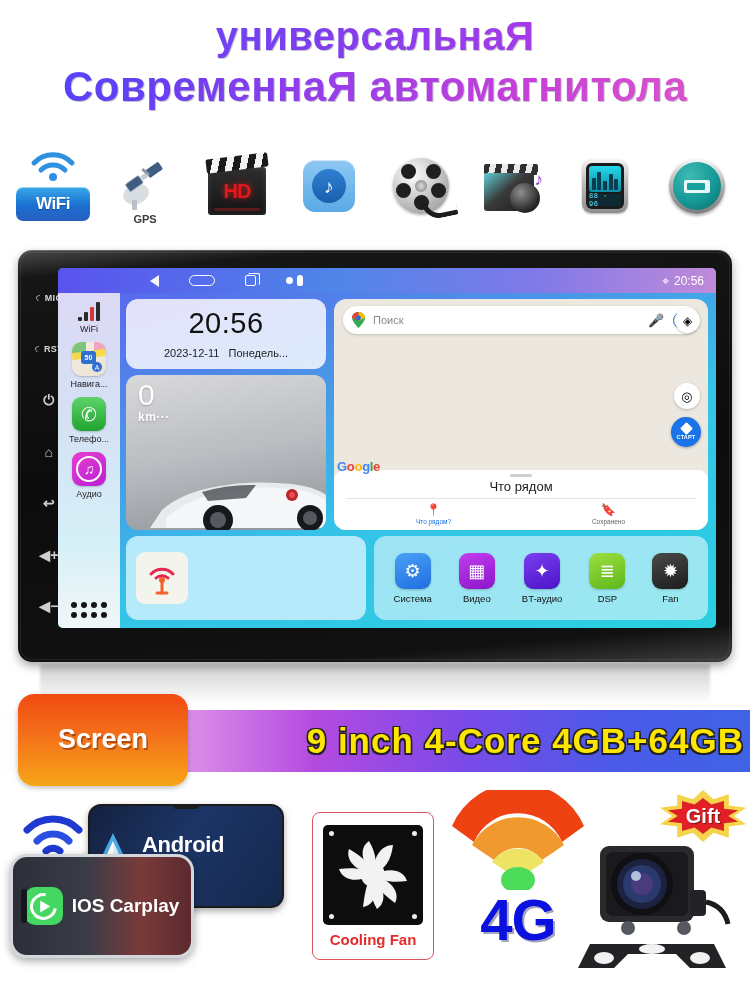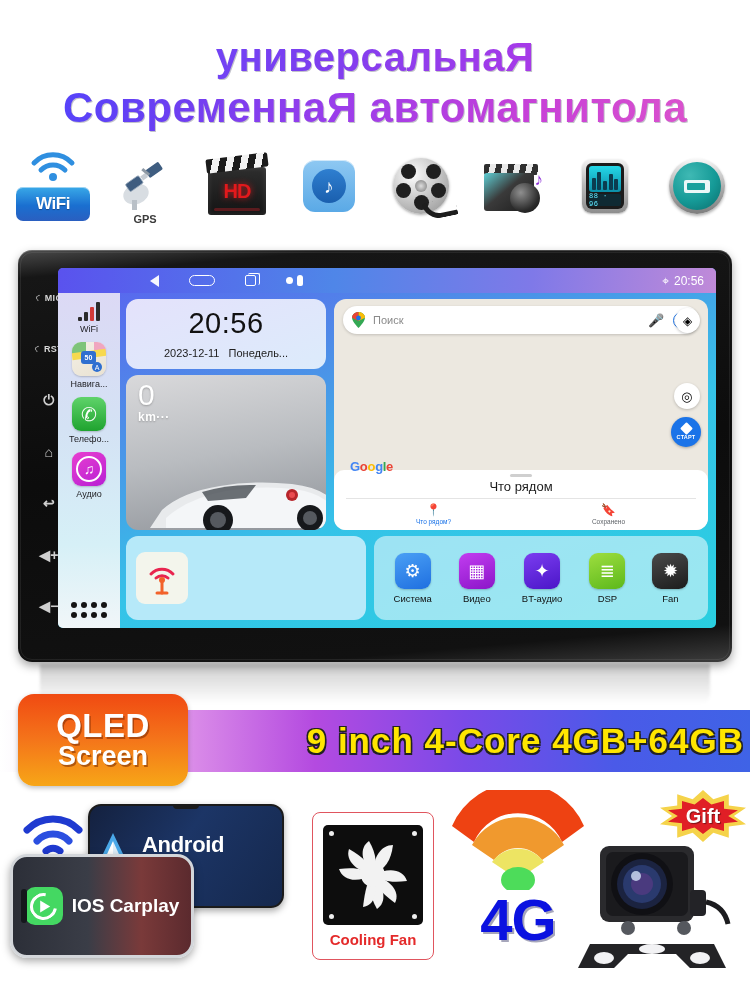--- a/index.html
+++ b/index.html
@@ -8,21 +8,21 @@
     background: #ffffff;
     font-family: "Liberation Sans", sans-serif;
     overflow: hidden;
   }
   .page { position: relative; width: 750px; height: 1000px; background: #fff; }
 
   
   .title-block { position: absolute; top: 14px; left: 0; width: 750px; text-align: center; }
   .title-line { font-weight: bold; line-height: 1.12; white-space: nowrap;
     background-clip: text; -webkit-background-clip: text; color: transparent;
-    text-shadow: none; filter: drop-shadow(1.5px 1.5px 0px rgba(120,120,140,.45)); margin-top: 21px; }
+    text-shadow: none; filter: drop-shadow(1.5px 1.5px 0px rgba(120,120,140,.45)); }
   .title-l1 { font-size: 40px; letter-spacing: .5px;
     background-image: linear-gradient(95deg,#5b4bff 0%,#7a3ff0 40%,#a93ae8 72%,#d94ad0 100%); }
   .title-l2 { font-size: 42px; letter-spacing: .5px; margin-top: 4px;
     background-image: linear-gradient(95deg,#4a45ff 0%,#6a3ff2 22%,#9b3deb 45%,#c640d8 70%,#e258c9 100%); }
 
   
   .icon-row { position: absolute; top: 140px; left: 8px; width: 734px; height: 92px;
     display: flex; align-items: center; justify-content: space-between; padding: 0 6px; }
   .fi { width: 78px; height: 82px; position: relative; display:flex; flex-direction:column;
         align-items:center; justify-content:center; }
@@ -195,21 +195,21 @@
     display:flex;align-items:center;justify-content:center;font-size:10px;}
   .layers-btn{position:absolute;right:8px;top:9px;width:25px;height:25px;border-radius:50%;background:#fff;
     display:flex;align-items:center;justify-content:center;box-shadow:0 1px 3px rgba(0,0,0,.22);font-size:12px;}
   .locate-btn{position:absolute;right:8px;top:84px;width:26px;height:26px;border-radius:50%;background:#fff;
     display:flex;align-items:center;justify-content:center;box-shadow:0 1px 3px rgba(0,0,0,.22);font-size:13px;}
   .start-btn{position:absolute;right:7px;top:118px;width:30px;height:30px;border-radius:50%;
     background:#1a73e8;color:#fff;display:flex;flex-direction:column;align-items:center;justify-content:center;
     box-shadow:0 1px 3px rgba(0,0,0,.3);}
   .start-btn .nav-d{width:9px;height:9px;background:#fff;transform:rotate(45deg);border-radius:1px;margin-bottom:1px;}
   .start-btn .st-lbl{font-size:5.5px;font-weight:bold;letter-spacing:.2px;}
-  .goog{position:absolute;left:16px;bottom:56px;font-size:13px;font-weight:bold;letter-spacing:-.3px;}
+  .goog{position:absolute;left:3px;bottom:56px;font-size:13px;font-weight:bold;letter-spacing:-.3px;}
   .goog .b{color:#4285f4;} .goog .r{color:#ea4335;} .goog .y{color:#fbbc05;} .goog .g{color:#34a853;}
   .nearby-sheet{margin-top:auto;background:#fff;border-radius:10px 10px 8px 8px;padding:4px 12px 5px;}
   .grabber{width:22px;height:3px;background:#cfcfcf;border-radius:2px;margin:0 auto 2px;}
   .nearby-title{text-align:center;font-size:13px;color:#1c1c1c;padding-bottom:4px;border-bottom:1px solid #e4e4e4;}
   .nearby-tabs{display:flex;padding-top:4px;}
   .nt{flex:1;display:flex;flex-direction:column;align-items:center;gap:1px;}
   .nt .ic{font-size:12px;}
   .nt .tl{font-size:6.5px;}
   .nt.active .tl{color:#1a73e8;} .nt.active .ic{color:#1a73e8;}
   .nt .tl{color:#5f6368;}
@@ -601,21 +601,20 @@
         </div>
       </div>
     </div>
   </div>
   <div class="unit-reflection"></div>
 
   <div class="spec-band">
     <div class="spec-text">9 inch  4-Core  4GB+64GB</div>
   </div>
   <div class="qled">
-    <div class="l1">QLED</div>
     <div class="l2">Screen</div>
   </div>
 
   <div class="bottom">
 
     <svg class="bt-wifi" width="62" height="48" viewBox="0 0 62 48">
       <path d="M5 18 A36 36 0 0 1 57 18" stroke="#1f3ad0" stroke-width="7" fill="none" stroke-linecap="round"></path>
       <path d="M15 29 A22 22 0 0 1 47 29" stroke="#2b4fe0" stroke-width="7" fill="none" stroke-linecap="round"></path>
       <path d="M24 39 A10 10 0 0 1 38 39" stroke="#1f3ad0" stroke-width="7" fill="none" stroke-linecap="round"></path>
     </svg>

